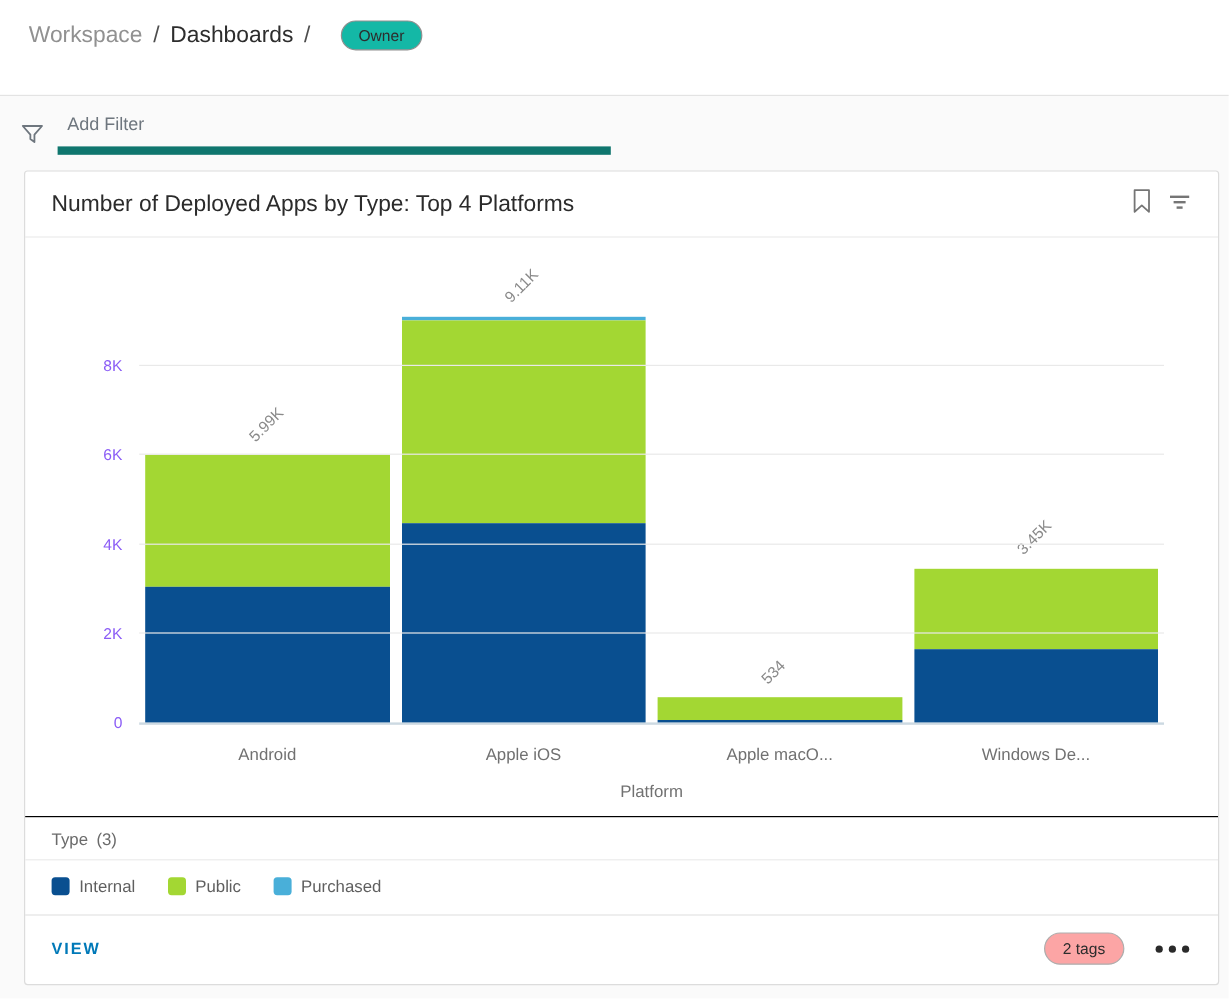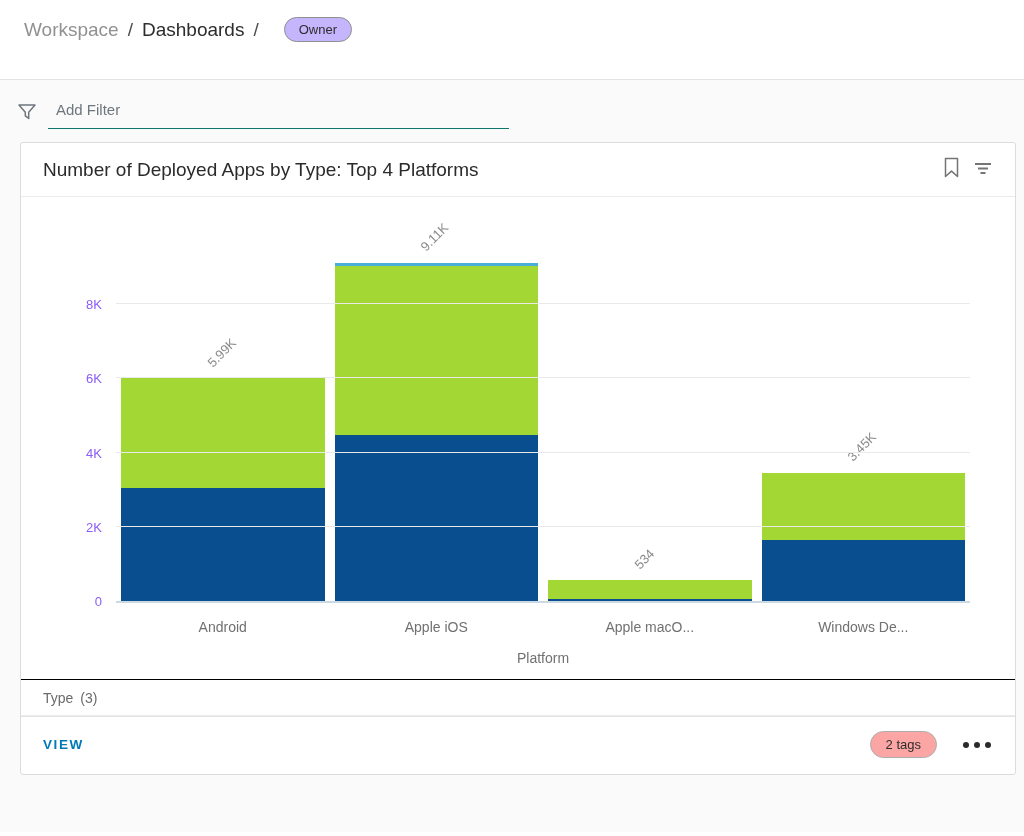--- a/index.html
+++ b/index.html
@@ -4,29 +4,29 @@
 <style>
   * { box-sizing: border-box; margin: 0; padding: 0; }
   html,body { width:1024px; height:836px; }
   body { font-family:"Liberation Sans", sans-serif; background:#fff; overflow:hidden; }
 
   
   .topbar { height:80px; background:#fff; border-bottom:1px solid #e3e3e3; padding:17px 24px 0 24px; }
   .breadcrumb { display:flex; align-items:center; font-size:19px; color:#2d2d2d; }
   .bc-muted { color:#919191; }
   .bc-sep { margin:0 9px; color:#4d4d4d; }
-  .owner-badge { margin-left:16px; border:1px solid #8f8f8f; border-radius:13px; font-size:13px; padding:4px 14px; color:#2d2d2d; background:#c4b5fd; }
+  .owner-badge { margin-left:16px; border:1px solid #8f8f8f; border-radius:13px; font-size:13px; padding:4px 14px; color:#2d2d2d; background:#14b8a6; }
 
   
   .page-body { background:#fafafa; height:752px; padding-top:17px; }
 
   
   .filter-row { display:flex; align-items:flex-end; margin:0 0 0 16px; height:32px; }
   .funnel-wrap { width:22px; height:22px; margin-bottom:6px; cursor:pointer; }
-  .filter-field { margin-left:10px; width:461px; border-bottom:1px solid #0f766e; padding:2px 8px 10px 8px; font-size:15px; color:#6e767e; cursor:text; }
+  .filter-field { margin-left:10px; width:461px; border-bottom:7px solid #0f766e; padding:2px 8px 10px 8px; font-size:15px; color:#6e767e; cursor:text; }
 
   
   .card { margin:13px 8px 0 20px; background:#fff; border:1px solid #dcdcdc; border-radius:3px; }
   .card-header { display:flex; justify-content:space-between; align-items:center; padding:14px 22px 13px 22px; border-bottom:1px solid #ebebeb; }
   .card-title { font-size:19px; font-weight:400; color:#2b2b2b; }
   .header-icons { display:flex; align-items:center; gap:13px; }
   .hicon { cursor:pointer; display:block; }
 
   
   .chart-region { position:relative; padding:0 45px 0 95px; }
@@ -146,20 +146,34 @@
           <div class="xlab">Windows De...</div>
         </div>
       <div class="x-title">Platform</div>
     </div>
 
     <div class="legend-block">
       <div class="legend-title">
         <span>Type</span>
         <span>(3)</span>
       </div>
+      <div class="legend-items" id="legend">
+          <div class="legend-item">
+            <span class="swatch" style="background: rgb(9, 79, 144);"></span>
+            <span>Internal</span>
+          </div>
+          <div class="legend-item">
+            <span class="swatch" style="background: rgb(163, 215, 51);"></span>
+            <span>Public</span>
+          </div>
+          <div class="legend-item">
+            <span class="swatch" style="background: rgb(73, 175, 217);"></span>
+            <span>Purchased</span>
+          </div>
+        </div>
     </div>
 
     <div class="card-footer">
       <a class="view-link">VIEW</a>
       <div class="footer-right">
         <span class="tags-pill">2 tags</span>
         <span class="dots">
           <span class="dot"></span>
           <span class="dot"></span>
           <span class="dot"></span>

